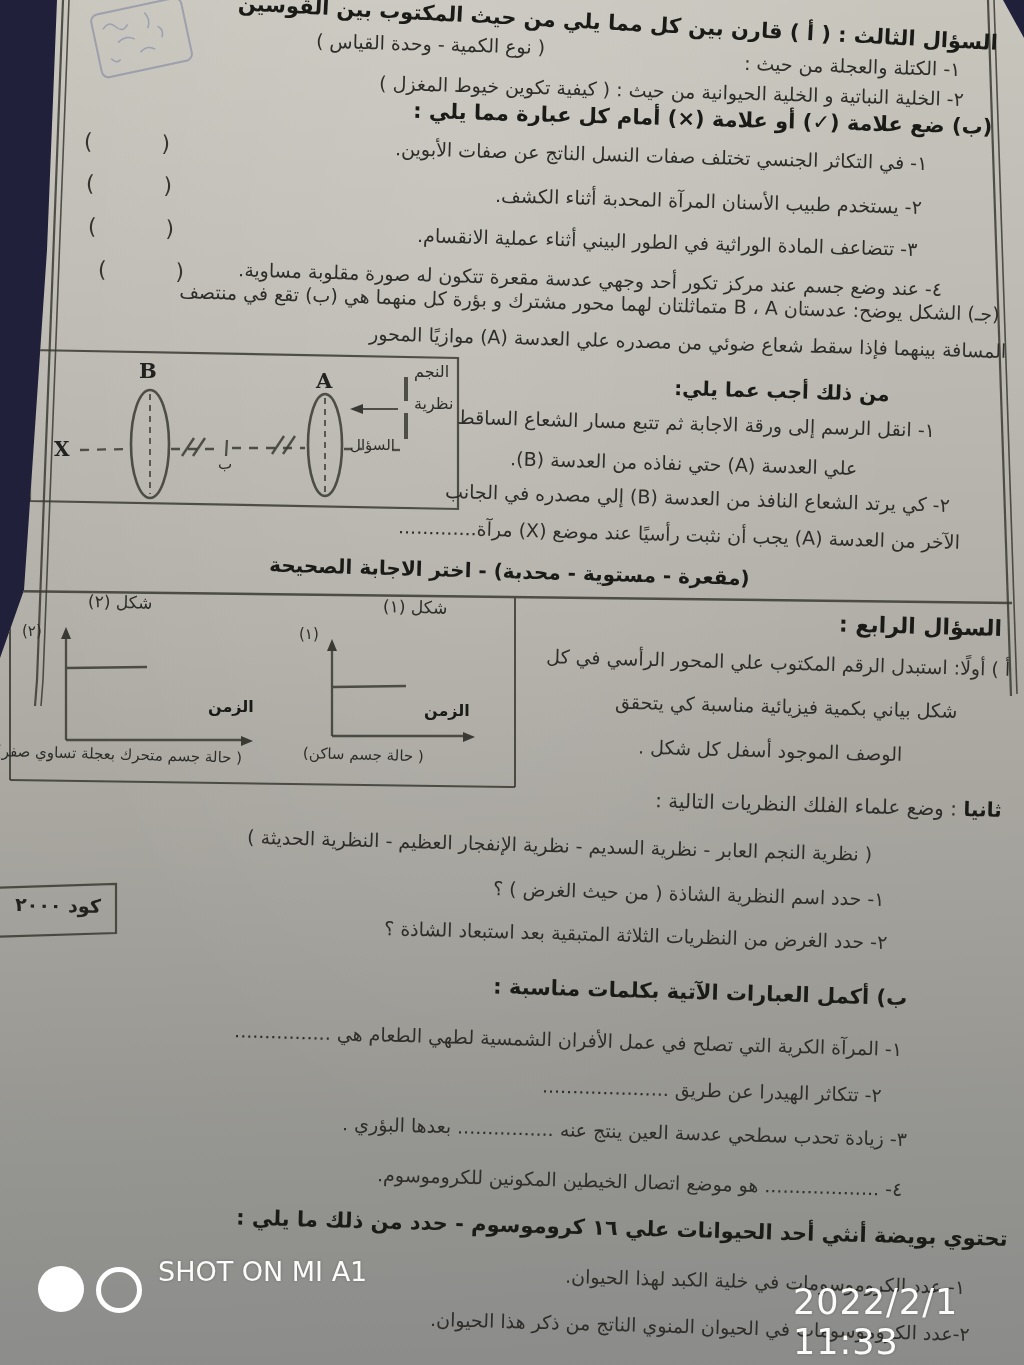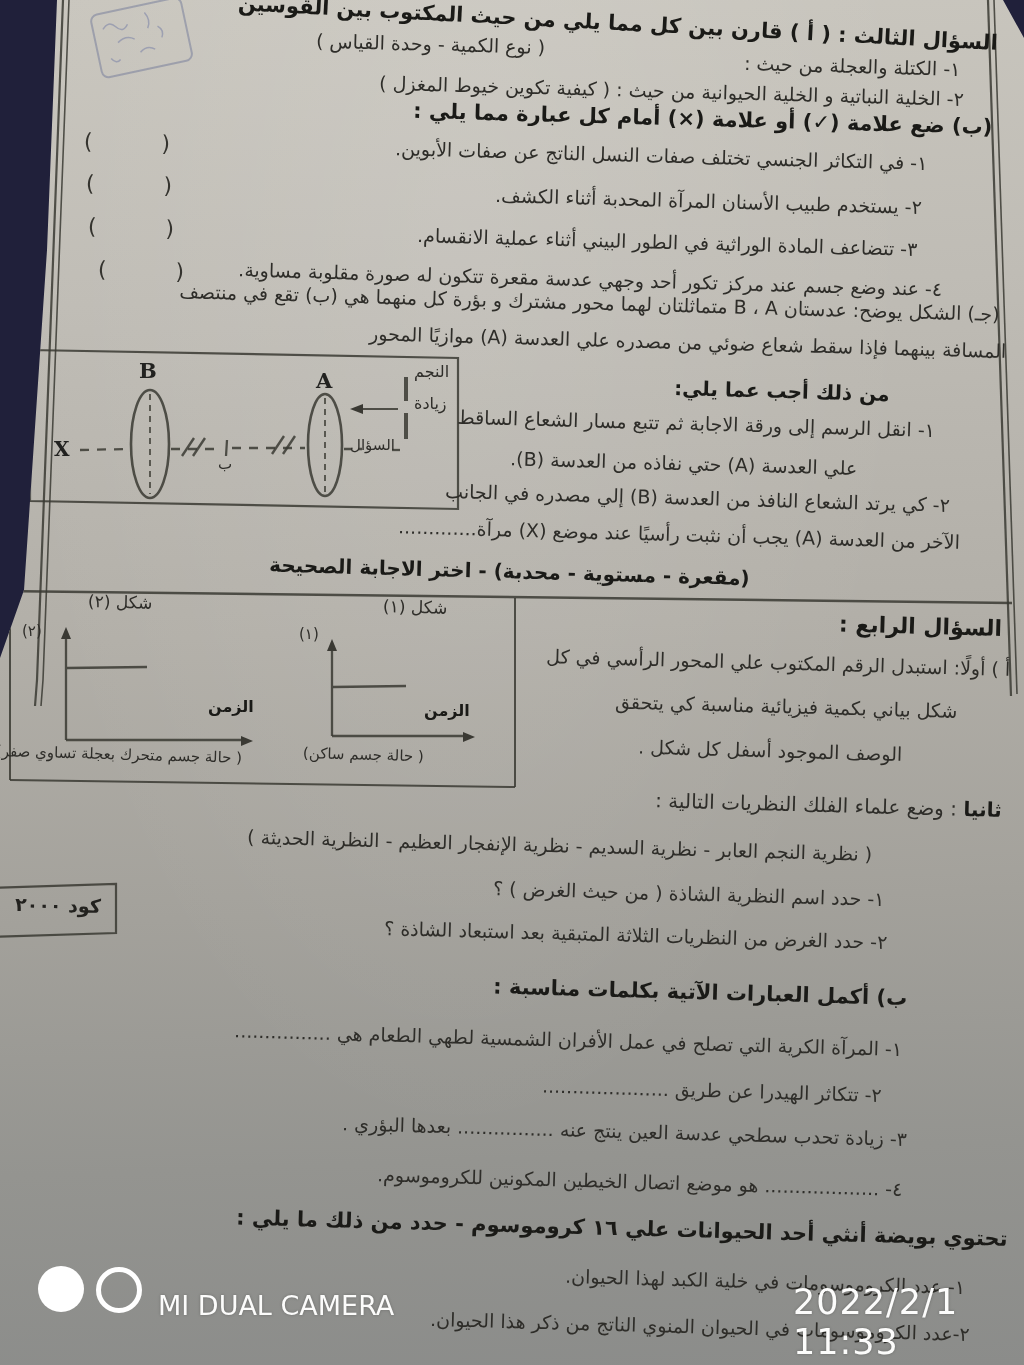--- a/index.html
+++ b/index.html
@@ -146,21 +146,21 @@
   <div class="ln t1" style="top:419px;right:89px;">١- انقل الرسم إلى ورقة الاجابة ثم تتبع مسار الشعاع الساقط</div>
   <div class="ln t1" style="top:457px;right:167px;">علي العدسة (A) حتي نفاذه من  العدسة (B).</div>
   <div class="ln t1" style="top:494px;right:74px;">٢- كي يرتد الشعاع النافذ من العدسة (B) إلي مصدره في الجانب</div>
   <div class="ln t1" style="top:531px;right:64px;">الآخر من العدسة (A) يجب أن نثبت رأسيًا عند موضع (X)  مرآة.............</div>
   <div class="ln b t1" style="top:566px;right:274px;font-size:20px;">(مقعرة -  مستوية -  محدبة) - اختر الاجابة الصحيحة</div>
 
   <span class="ln ltr" style="left:139px;top:358px;font-size:21px;">B</span>
   <span class="ln ltr" style="left:316px;top:368px;font-size:21px;">A</span>
   <span class="ln ltr" style="left:54px;top:437px;font-size:20px;">X</span>
   <span class="ln" style="left:414px;top:362px;font-size:16px;">النجم</span>
-  <span class="ln" style="left:414px;top:394px;font-size:16px;">زيادة</span>
+  <span class="ln" style="left:414px;top:394px;font-size:16px;">نظرية</span>
   <span class="ln" style="left:350px;top:436px;font-size:15px;">السؤال</span>
   <span class="ln" style="left:218px;top:455px;font-size:15px;">ب</span>
 
   <div class="ln b t1" style="top:615px;right:22px;font-size:22px;">السؤال الرابع :</div>
   <div class="ln t1" style="top:658px;right:14px;">أ ) أولًا: استبدل الرقم المكتوب علي المحور الرأسي في كل</div>
   <div class="ln t1" style="top:700px;right:67px;">شكل بياني بكمية  فيزيائية مناسبة كي يتحقق</div>
   <div class="ln t1" style="top:743px;right:122px;">الوصف الموجود أسفل كل شكل .</div>
 
   <span class="ln t1l" style="left:88px;top:591px;font-size:17px;">شكل (٢)</span>
   <span class="ln t1l" style="left:383px;top:596px;font-size:17px;">شكل (١)</span>
@@ -184,16 +184,16 @@
   <div class="ln t1" style="top:1084px;right:142px;">٢- تتكاثر الهيدرا عن طريق .....................</div>
   <div class="ln t1" style="top:1128px;right:117px;">٣- زيادة تحدب سطحي عدسة العين ينتج عنه ................ بعدها البؤري .</div>
   <div class="ln t1" style="top:1178px;right:122px;">٤- ................... هو موضع اتصال الخيطين المكونين للكروموسوم.</div>
 
   <div class="ln b t1" style="top:1226px;right:17px;font-size:21px;">تحتوي بويضة أنثي أحد الحيوانات علي ١٦ كروموسوم - حدد من ذلك ما يلي :</div>
   <div class="ln t1" style="top:1276px;right:59px;">١- عدد الكروموسومات في خلية الكبد لهذا الحيوان.</div>
   <div class="ln t1" style="top:1323px;right:54px;">٢-عدد الكروموسومات في الحيوان المنوي الناتج من ذكر هذا الحيوان.</div>
 
   <div class="wm-circle-fill"></div>
   <div class="wm-circle-ring"></div>
-  <div class="wm" style="left:158px;top:1290px;font-size:27px;">MI DUAL CAMERA</div>
+  <div class="wm" style="left:158px;top:1256px;font-size:27px;">SHOT ON MI A1</div>
   <div class="wm" style="left:748px;top:1282px;font-size:35px;letter-spacing:1px;margin-left:45px;">2022/2/1  11:33</div>
 
 </div>
 
 </body></html>

